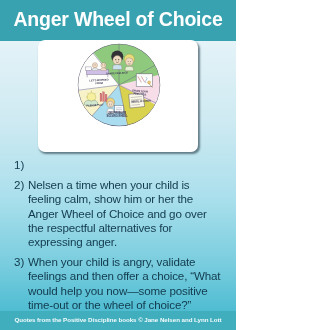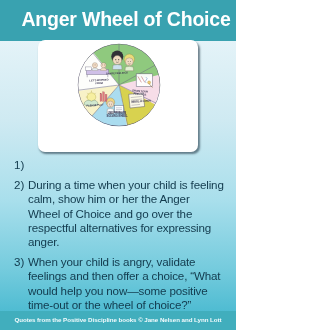--- a/index.html
+++ b/index.html
@@ -39,21 +39,20 @@
     position: absolute;
     left: 0; top: 7px;
     width: 236px;
     text-align: center;
     color: #ffffff;
     font-size: 19.5px;
     font-weight: bold;
     letter-spacing: -0.2px;
     line-height: 24px;
     white-space: nowrap;
-    margin-left: 8px;
   }
 
   
   .card {
     position: absolute;
     left: 38px;
     top: 40px;
     width: 160px;
     height: 112px;
     background: #ffffff;
@@ -276,21 +275,21 @@
       </div>
     </div>
   </div>
 
   <div class="body-list">
     <div class="item">
       <div class="item-num">1)</div>
     </div>
     <div class="item">
       <div class="item-num">2)</div>
-      <div class="item-text">During a time when your child is feeling calm, show him or her the Anger Wheel of Choice and go over the respectful alternatives for expressing anger.</div>
+      <div class="item-text">Nelsen a time when your child is feeling calm, show him or her the Anger Wheel of Choice and go over the respectful alternatives for expressing anger.</div>
     </div>
     <div class="item">
       <div class="item-num">3)</div>
       <div class="item-text">When your child is angry, validate feelings and then offer a choice, “What would help you now—some positive time-out or the wheel of choice?”</div>
     </div>
   </div>
 
   <div class="footer">
     <div class="footer-text">Quotes from the Positive Discipline books © Jane Nelsen and Lynn Lott</div>
   </div>

